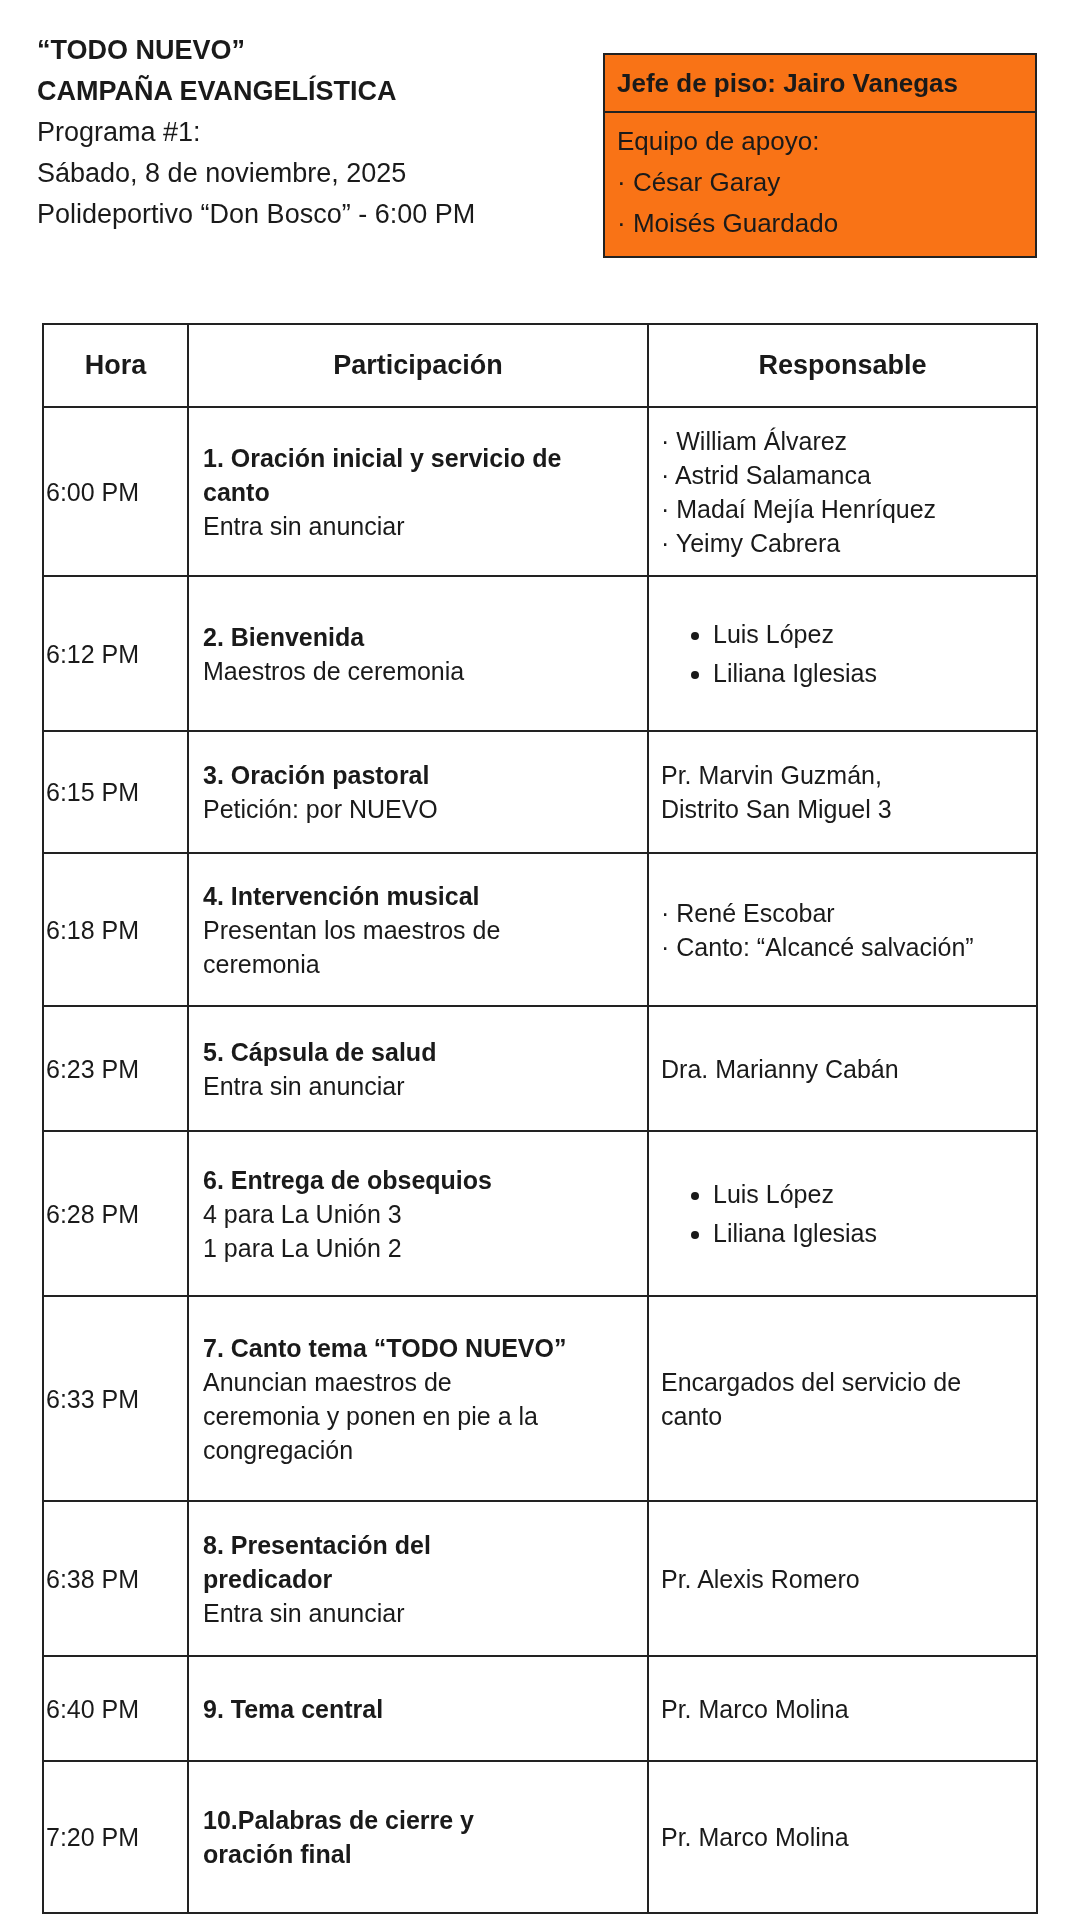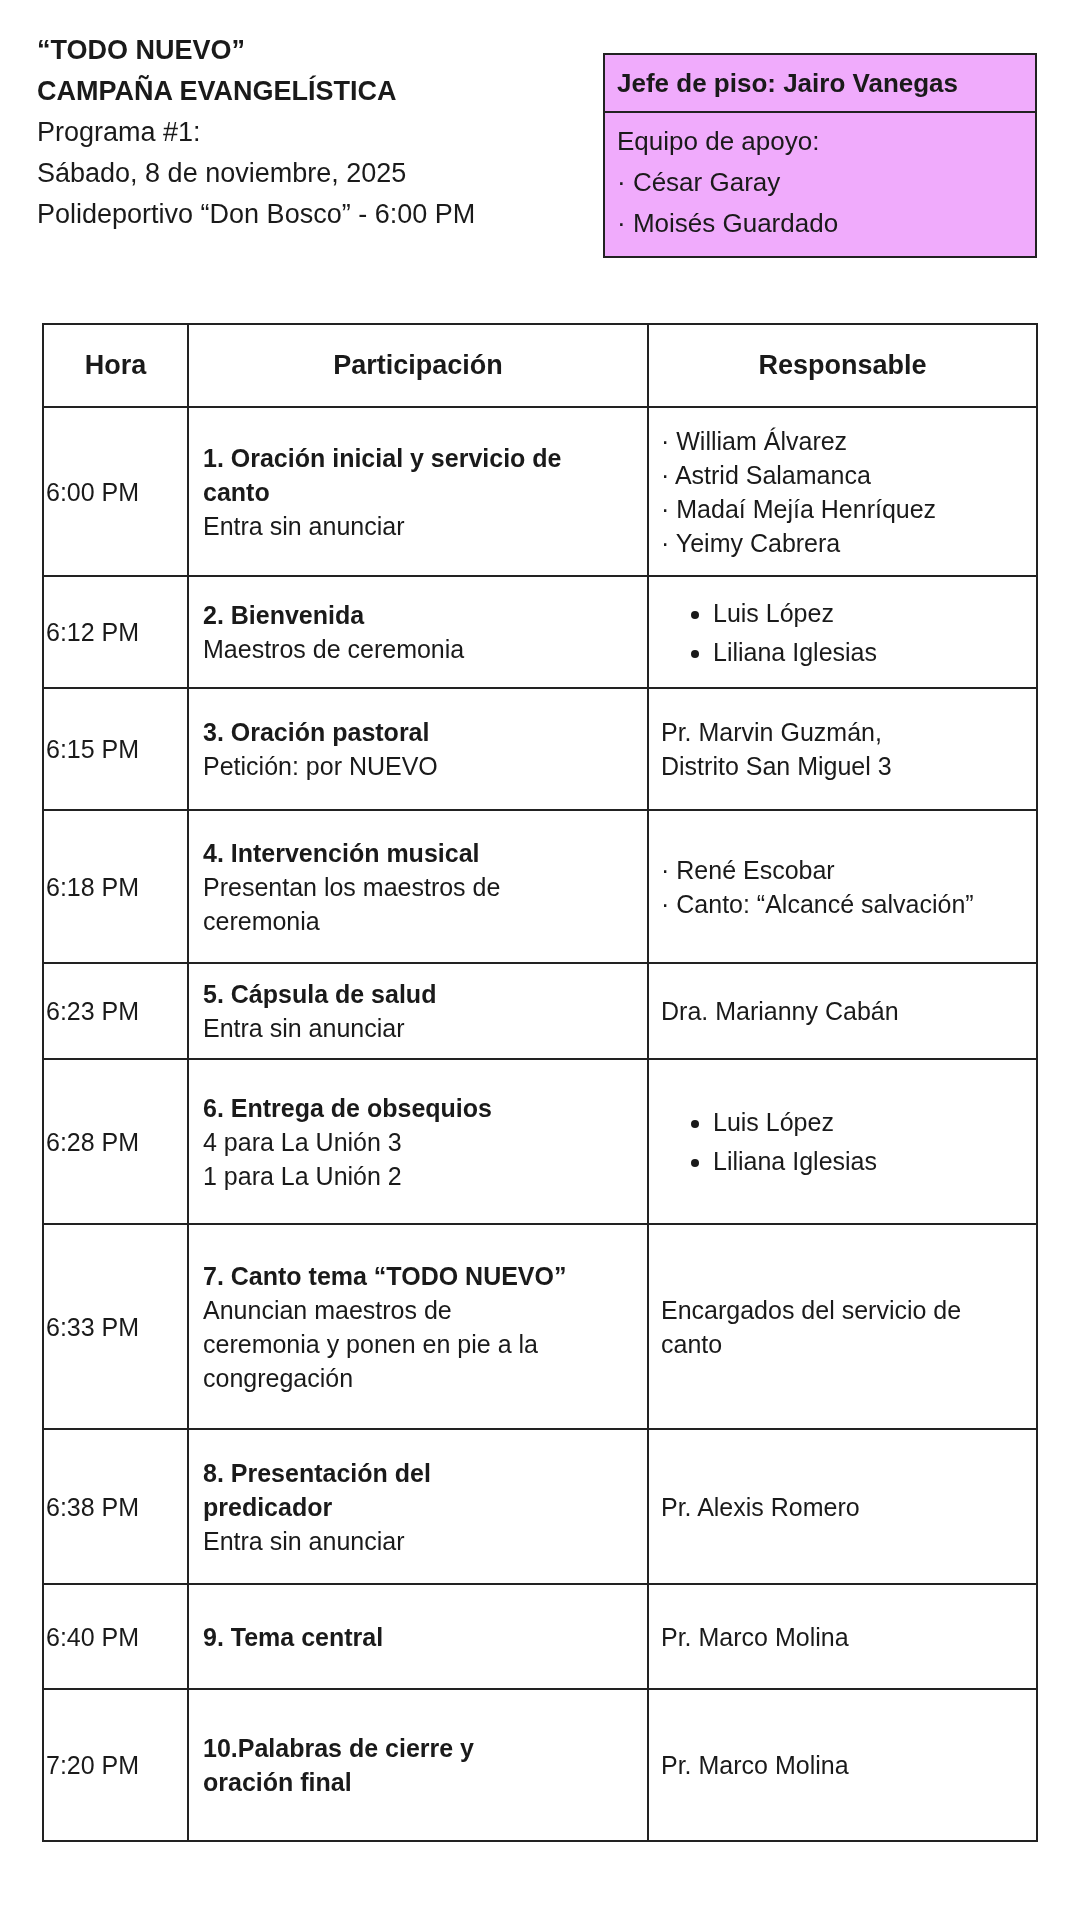--- a/index.html
+++ b/index.html
@@ -27,21 +27,21 @@
   .header-block .bold-line { font-weight: 700; }
 
   
   .info-box {
     position: absolute;
     left: 603px;
     top: 53px;
     width: 434px;
     box-sizing: border-box;
     border: 2px solid #222;
-    background: #f0abfc;
+    background: #f97316;
     font-size: 26px;
   }
   .info-box .box-header {
     border-bottom: 2px solid #222;
     padding: 8px 12px;
     line-height: 40px;
     font-weight: 700;
     white-space: nowrap;
   }
   .info-box .box-body {
@@ -134,21 +134,21 @@
         <div class="p-details">Entra sin anunciar</div>
       </td>
       <td class="resp-cell">
         <div>· William Álvarez</div>
         <div>· Astrid Salamanca</div>
         <div>· Madaí Mejía Henríquez</div>
         <div>· Yeimy Cabrera</div>
       </td>
     </tr>
 
-    <tr style="height:112px;">
+    <tr style="height:155px;">
       <td class="time-cell">6:12 PM</td>
       <td class="part-cell">
         <div class="p-title">2. Bienvenida</div>
         <div class="p-details">Maestros de ceremonia</div>
       </td>
       <td class="resp-cell">
         <ul class="r-bullets">
           <li>Luis López</li>
           <li>Liliana Iglesias</li>
         </ul>
@@ -173,21 +173,21 @@
         <div class="p-title">4. Intervención musical</div>
         <div class="p-details">Presentan los maestros de
 ceremonia</div>
       </td>
       <td class="resp-cell">
         <div>· René Escobar</div>
         <div>· Canto: “Alcancé salvación”</div>
       </td>
     </tr>
 
-    <tr style="height:96px;margin-top:36px;">
+    <tr style="height:125px;margin-top:36px;">
       <td class="time-cell">6:23 PM</td>
       <td class="part-cell">
         <div class="p-title">5. Cápsula de salud</div>
         <div class="p-details">Entra sin anunciar</div>
       </td>
       <td class="resp-cell">
         <div class="r-text">Dra. Marianny Cabán</div>
       </td>
     </tr>
 

